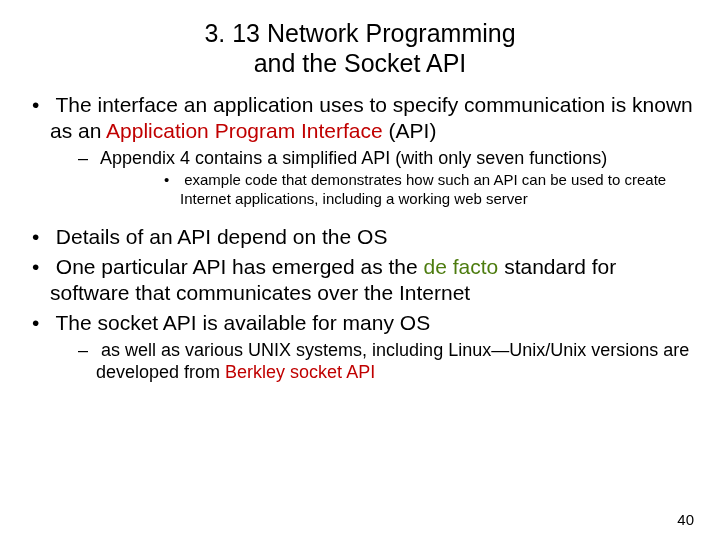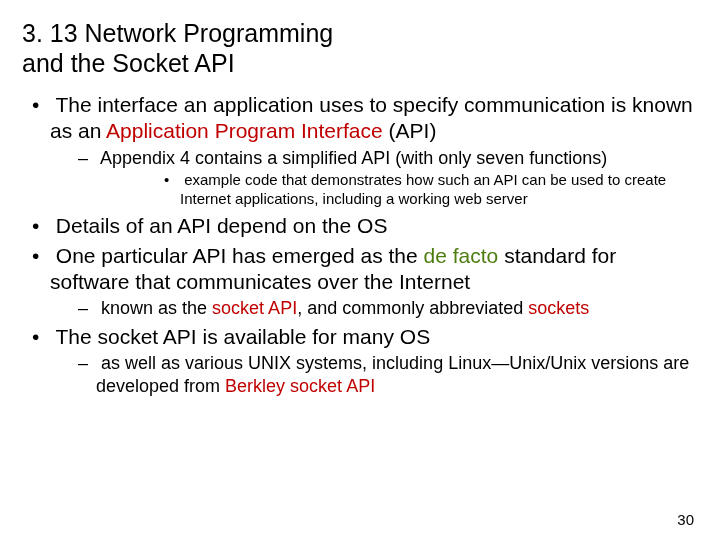--- a/index.html
+++ b/index.html
@@ -6,21 +6,21 @@
   body {
     width: 720px;
     height: 540px;
     background: #ffffff;
     font-family: Arial, Helvetica, sans-serif;
     color: #000000;
     padding: 18px 22px 10px 22px;
     position: relative;
   }
   .title-block {
-    text-align: left;
+    text-align: center;
     font-size: 25px;
     line-height: 1.2;
     margin-bottom: 14px;
   }
   ul.l1 {
     list-style: none;
     padding-left: 0;
   }
   ul.l1 > li {
     font-size: 21px;
@@ -54,21 +54,21 @@
     text-indent: 0;
   }
   ul.l3 {
     list-style: none;
     padding-left: 0;
     margin-top: 2px;
   }
   ul.l3 > li {
     font-size: 15px;
     line-height: 1.25;
-    margin-bottom: 4px;
+    margin-bottom: 15px;
     padding-left: 84px;
     text-indent: -16px;
   }
   ul.l3 > li::before {
     content: "•";
     display: inline-block;
     width: 16px;
     text-indent: 0;
   }
   .link {
@@ -102,29 +102,24 @@
           </li>
         </ul>
       </li>
     </ul>
   </li>
   <li>
     <span>Details of an API depend on the OS</span>
   </li>
   <li>
     <span>One particular API has emerged as the </span><span style="color:#4d7c0f">de facto</span><span> standard for software that communicates over the Internet</span>
-    <ul class="l2">
-      <li>
-        <span>known as the  </span><span class="link">socket API</span><span>, and commonly abbreviated  </span><span style="color:#c00000">sockets</span>
-      </li>
-    </ul>
   </li>
   <li>
     <span>The socket API is available for many OS</span>
     <ul class="l2">
       <li>
         <span>as well as various UNIX systems, including Linux—Unix/Unix versions are developed from </span><span class="link">Berkley socket API</span>
       </li>
     </ul>
   </li>
 </ul>
 
-<div class="page-num">30</div>
+<div class="page-num">40</div>
 
 </body></html>

